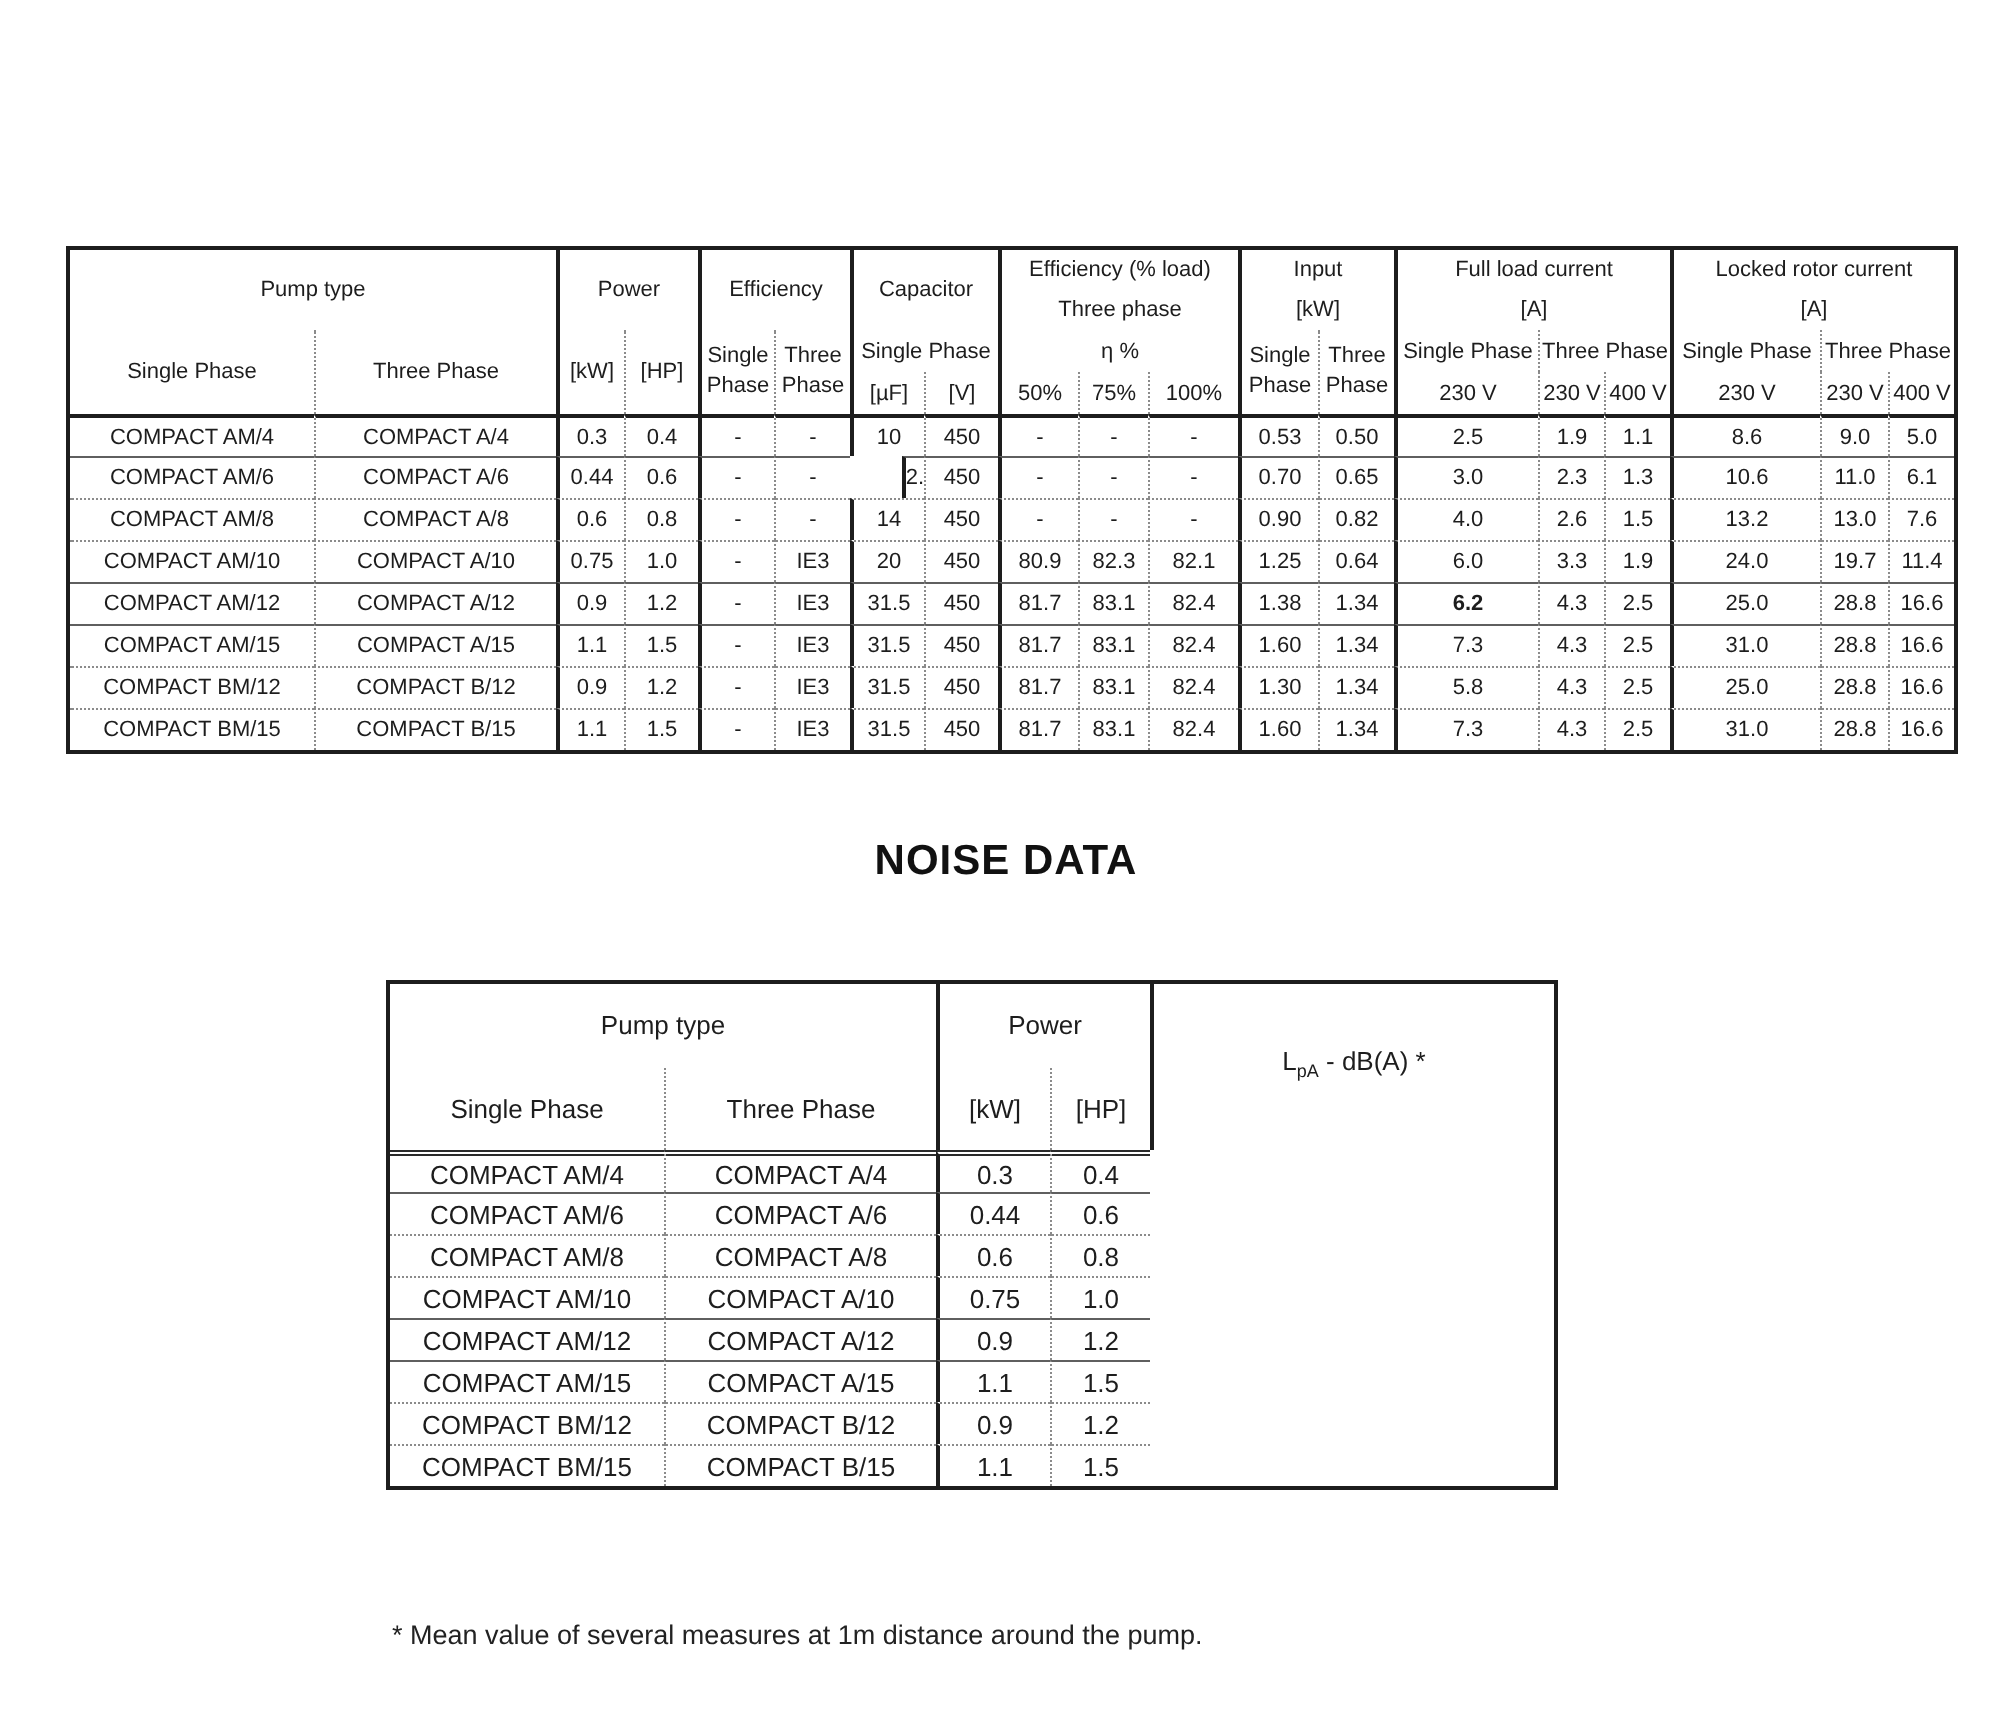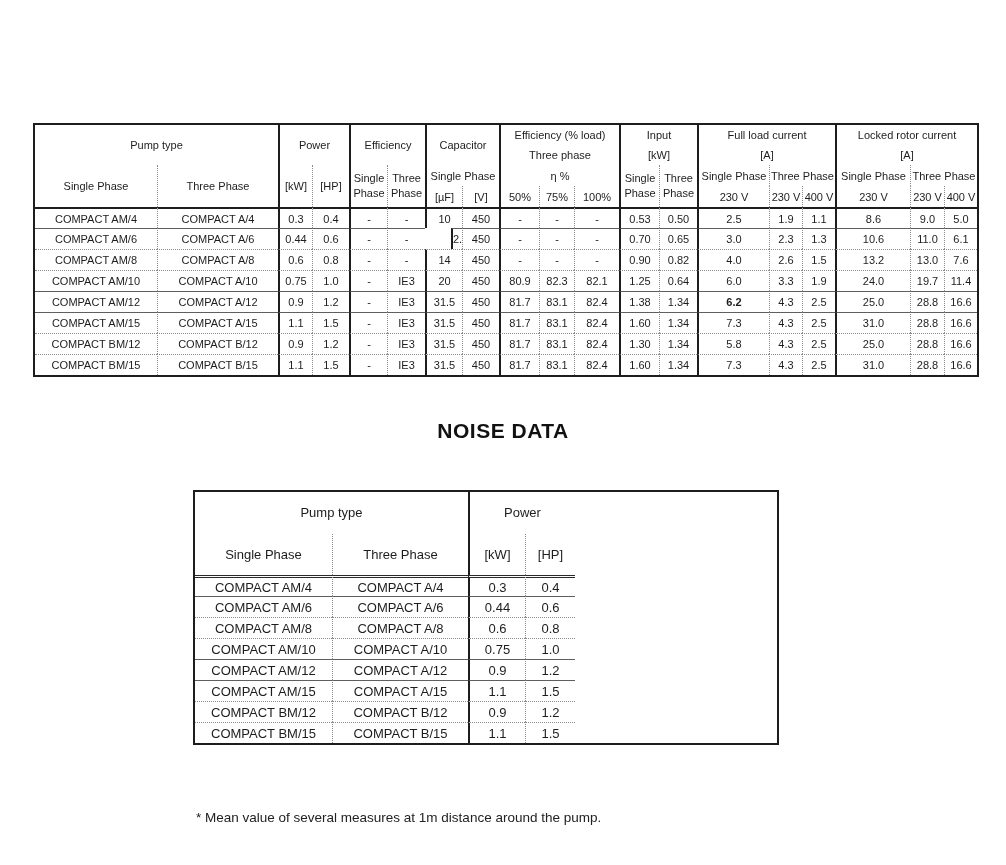--- a/index.html
+++ b/index.html
@@ -270,20 +270,23 @@
 
   <div class="title" id="noise-title">NOISE DATA</div>
 
   <div class="tbl" id="noise-table">
     <div class="cell hc n" style="grid-area:1/1/2/3">Pump type</div>
     <div class="cell hc n" style="grid-area:2/1/3/2">Single Phase</div>
     <div class="cell hc n bl" style="grid-area:2/2/3/3">Three Phase</div>
     <div class="cell hc n gl" style="grid-area:1/3/2/5">Power</div>
     <div class="cell hc n gl" style="grid-area:2/3/3/4">[kW]</div>
     <div class="cell hc n bl" style="grid-area:2/4/3/5">[HP]</div>
+    <div class="cell hc n gl" style="grid-area:1/5/3/6">
+      <span><span>L</span><sub class="lpa-sub">pA</sub>&nbsp;<span>- dB(A) *</span></span>
+    </div>
 
 
   <div class="cell n dt" style="grid-area: 3 / 1;">COMPACT AM/4</div>
       <div class="cell n bl dt" style="grid-area: 3 / 2;">COMPACT A/4</div>
       <div class="cell n gl dt" style="grid-area: 3 / 3;">0.3</div>
       <div class="cell n bl dt" style="grid-area: 3 / 4;">0.4</div>
       <div class="cell n rs" style="grid-area: 4 / 1;">COMPACT AM/6</div>
       <div class="cell n bl rs" style="grid-area: 4 / 2;">COMPACT A/6</div>
       <div class="cell n gl rs" style="grid-area: 4 / 3;">0.44</div>
       <div class="cell n bl rs" style="grid-area: 4 / 4;">0.6</div>

